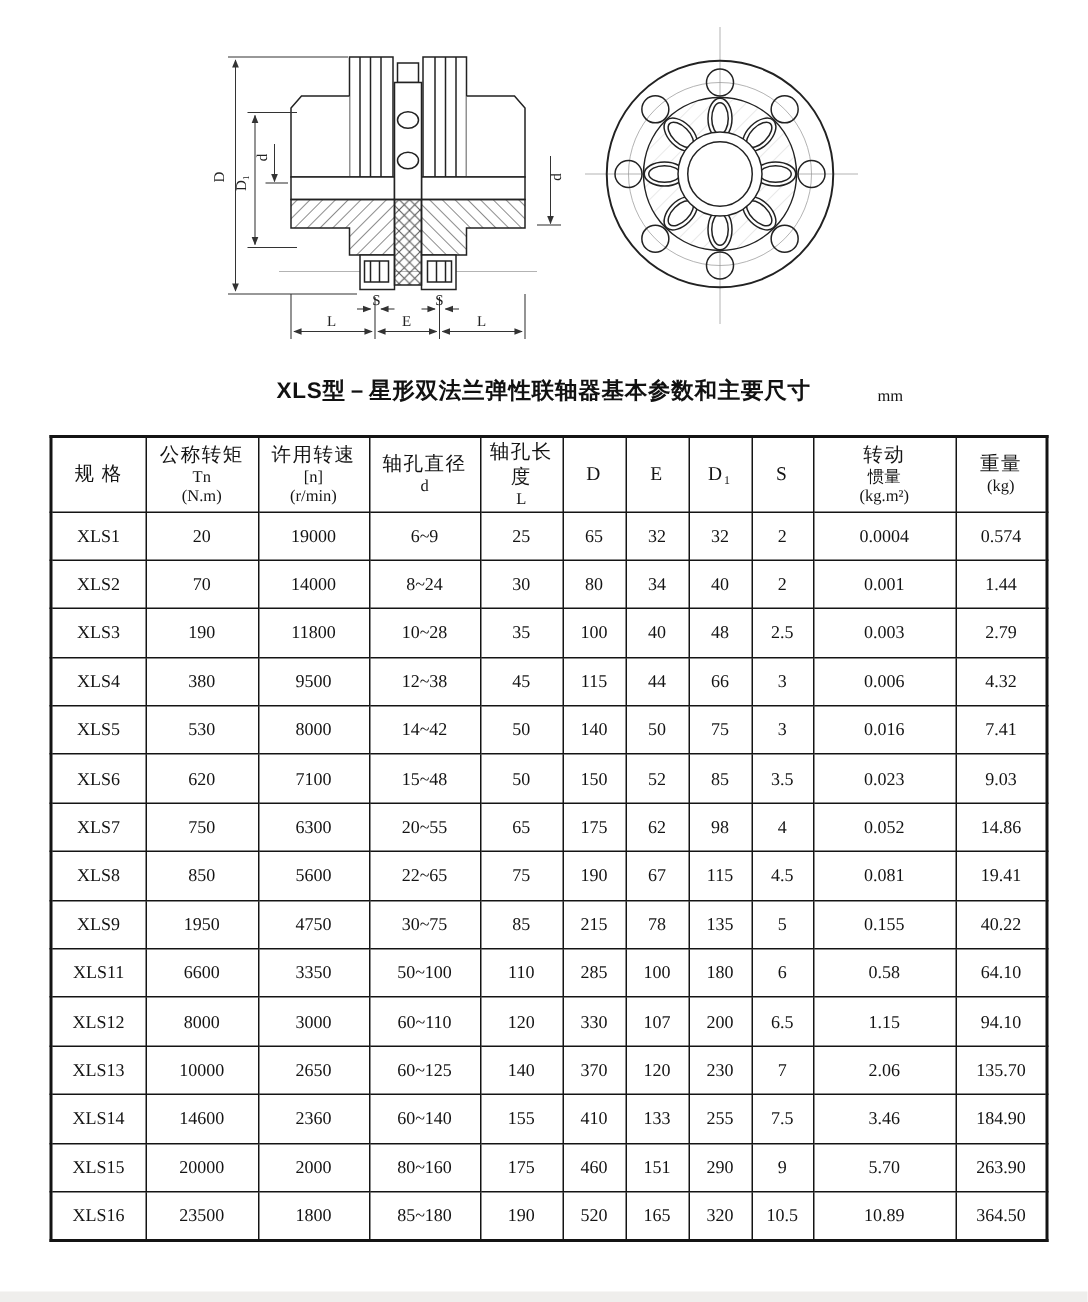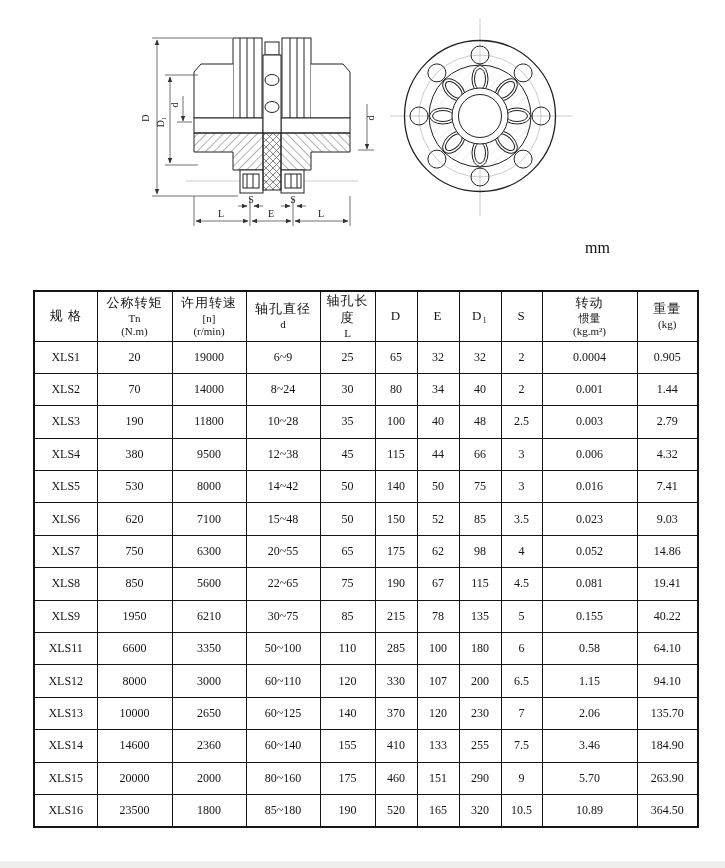--- a/index.html
+++ b/index.html
@@ -10,22 +10,22 @@
   .sheet{position:absolute;inset:0;}
   
   .drawing{position:absolute;left:0;top:0;width:725px;height:246px;}
   
   .title-row{
     position:absolute;top:251px;left:0;width:725px;text-align:center;
     font-family:"Liberation Sans", sans-serif;font-weight:700;font-size:15px;
     letter-spacing:0.5px;color:#111;
   }
   .unit{
-    position:absolute;top:239px;left:585px;
-    font-family:"Liberation Serif", serif;font-weight:400;font-size:16px;color:#111;
+    position:absolute;top:258px;left:585px;
+    font-family:"Liberation Serif", serif;font-weight:400;font-size:11px;color:#111;
   }
   
   table.spec{
     position:absolute;left:33px;top:290px;width:664px;
     border-collapse:collapse;table-layout:fixed;
     border:2px solid #141414;background:#fff;
   }
   table.spec th, table.spec td{
     border:1px solid #141414;text-align:center;vertical-align:middle;
     padding:0;font-weight:400;font-size:12px;color:#141414;
@@ -180,20 +180,21 @@
         <g transform="rotate(315 480 116)">
             <ellipse cx="480" cy="79" rx="8" ry="13.5" fill="#fff"></ellipse>
             <ellipse cx="480" cy="79" rx="5.5" ry="10.5"></ellipse>
           </g>
       </g>
       <circle cx="480" cy="116" r="28" fill="#fff"></circle>
       <circle cx="480" cy="116" r="21.5" fill="#fff"></circle>
     </g>
   </svg>
 
+  <div class="title-row">XLS型－星形双法兰弹性联轴器基本参数和主要尺寸</div>
   <span class="unit">mm</span>
 
   <table class="spec">
     <colgroup>
       <col style="width:63px">
         <col style="width:75px">
         <col style="width:74px">
       <col style="width:74px">
         <col style="width:55px">
         <col style="width:42px">
@@ -255,21 +256,21 @@
           <td>XLS1</td>
           <td>20</td>
           <td>19000</td>
           <td>6~9</td>
           <td>25</td>
           <td>65</td>
           <td>32</td>
           <td>32</td>
           <td>2</td>
           <td>0.0004</td>
-          <td>0.905</td>
+          <td>0.574</td>
         </tr>
         <tr>
           <td>XLS2</td>
           <td>70</td>
           <td>14000</td>
           <td>8~24</td>
           <td>30</td>
           <td>80</td>
           <td>34</td>
           <td>40</td>
@@ -351,21 +352,21 @@
           <td>190</td>
           <td>67</td>
           <td>115</td>
           <td>4.5</td>
           <td>0.081</td>
           <td>19.41</td>
         </tr>
         <tr>
           <td>XLS9</td>
           <td>1950</td>
-          <td>6210</td>
+          <td>4750</td>
           <td>30~75</td>
           <td>85</td>
           <td>215</td>
           <td>78</td>
           <td>135</td>
           <td>5</td>
           <td>0.155</td>
           <td>40.22</td>
         </tr>
         <tr>

